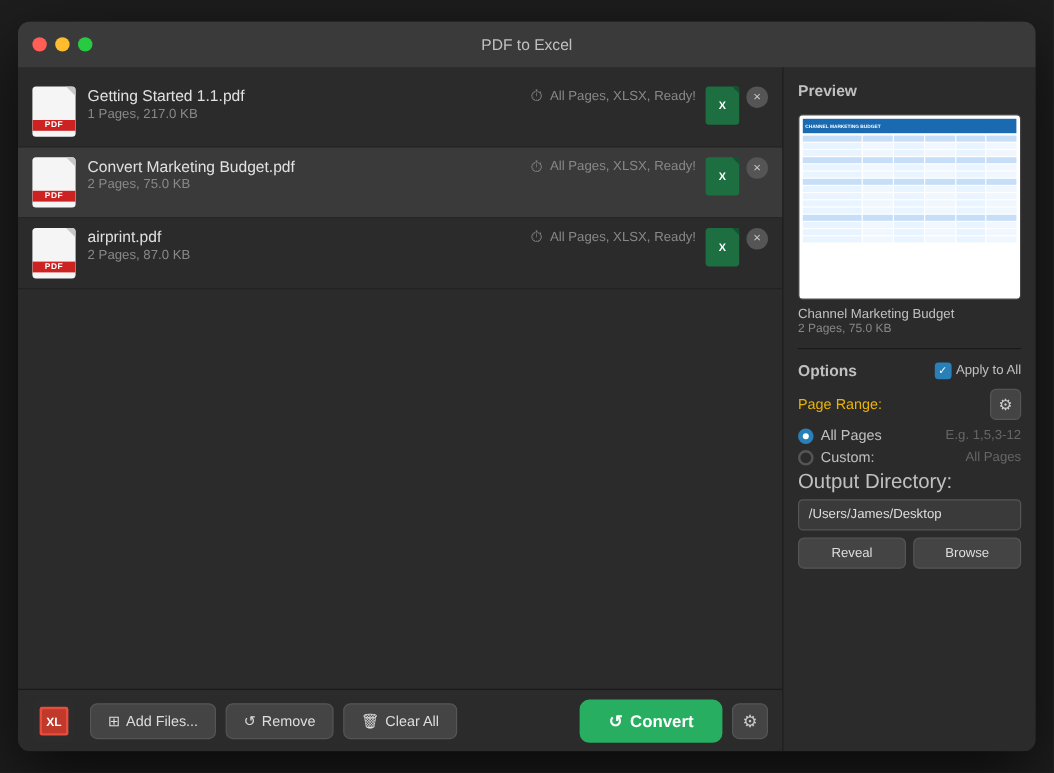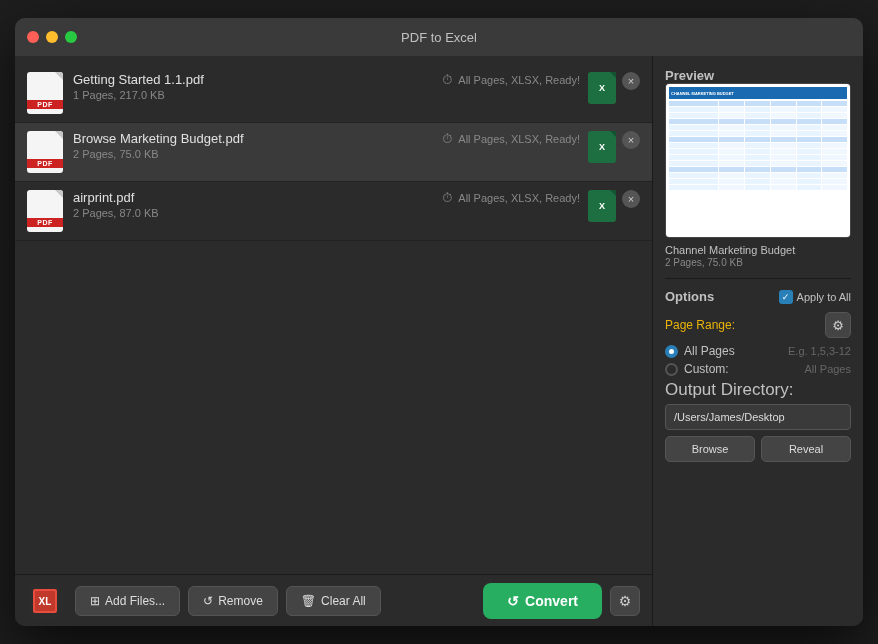--- a/index.html
+++ b/index.html
@@ -242,21 +242,21 @@
       flex-direction: column;
       padding: 12px;
       gap: 10px;
       flex-shrink: 0;
     }
     .preview-section {}
     .preview-title {
       color: #c0c0c0;
       font-size: 13px;
       font-weight: 600;
-      margin-bottom: 0;
+      margin-bottom: 12px;
     }
     .preview-image-box {
       background: #1a1a1a;
       border: 1px solid #444;
       border-radius: 4px;
       height: 155px;
       overflow: hidden;
       position: relative;
     }
     
@@ -524,21 +524,21 @@
           <div class="remove-btn">×</div>
         </div>
 
         <div class="file-item selected">
           <div class="pdf-icon">
             <div class="pdf-icon-body">
               <div class="pdf-label">PDF</div>
             </div>
           </div>
           <div class="file-info">
-            <div class="file-name">Browse Marketing Budget.pdf</div>
+            <div class="file-name">Convert Marketing Budget.pdf</div>
             <div class="file-meta">2 Pages, 75.0 KB</div>
           </div>
           <div class="file-status">
             <span class="status-icon">⏱</span>
             <span class="status-text">All Pages, XLSX, Ready!</span>
           </div>
           <div class="excel-preview-icon">X</div>
           <div class="remove-btn">×</div>
         </div>
 
@@ -765,23 +765,23 @@
           <span class="radio-hint">All Pages</span>
         </div>
 
         <div class="output-dir-section">
           <div class="output-dir-label">Output Directory:</div>
           <div class="output-dir-field">
             <span>/Users/James/Desktop</span>
           </div>
           <div class="dir-buttons">
             <button class="dir-btn">
-              <span>Browse</span>
+              <span>Reveal</span>
             </button>
             <button class="dir-btn">
-              <span>Reveal</span>
+              <span>Browse</span>
             </button>
           </div>
         </div>
       </div>
     </div>
   </div>
 </div>
 
 </body></html>

